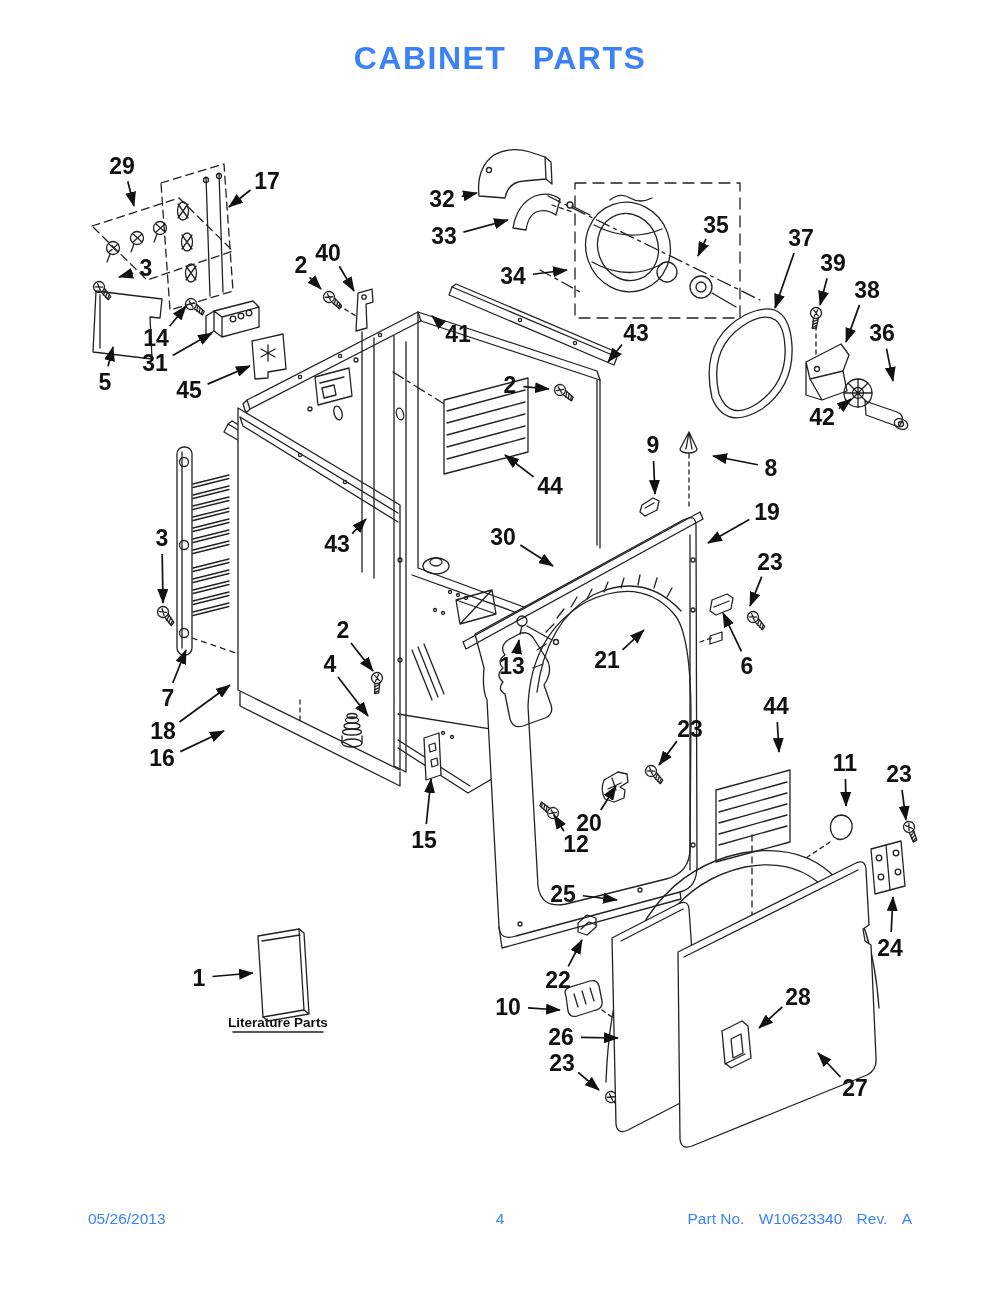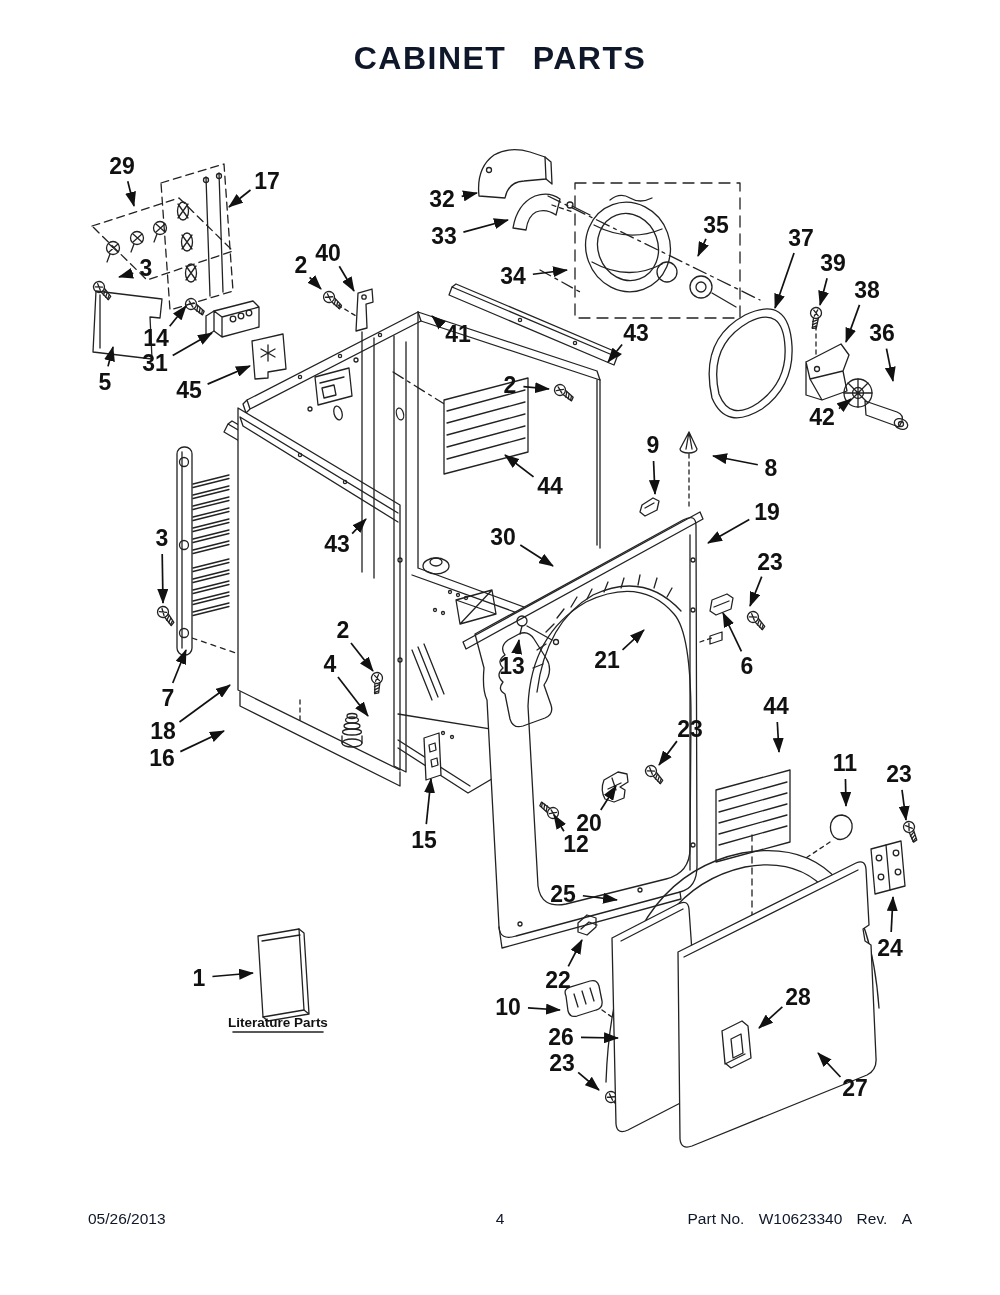--- a/index.html
+++ b/index.html
@@ -1,17 +1,17 @@
 <!DOCTYPE html>
 <html><head>
 <meta charset="utf-8">
 <style>
   html,body{margin:0;padding:0;background:#fff;}
   .page{position:relative;width:1000px;height:1295px;background:#ffffff;overflow:hidden;
-        font-family:"Liberation Sans",sans-serif;color:#0f172a;}
+        font-family:"Liberation Sans",sans-serif;color:#3b82f6;}
   .title{position:absolute;top:40px;left:0;width:100%;text-align:center;
          font-size:32px;font-weight:bold;letter-spacing:1.5px;word-spacing:16px;}
   .diagram-svg{position:absolute;left:0;top:0;}
   .footer{position:absolute;top:1210px;left:0;width:100%;font-size:15.5px;}
   .footer-date{position:absolute;left:88px;}
   .footer-page{position:absolute;left:0;width:100%;text-align:center;}
   .footer-part{position:absolute;right:88px;}
   .footer-part span{margin-left:10px;margin-top:20px;}
   .footer-part span:first-child{margin-left:0;}
   .callout{font-family:"Liberation Sans",sans-serif;font-weight:bold;font-size:23px;

